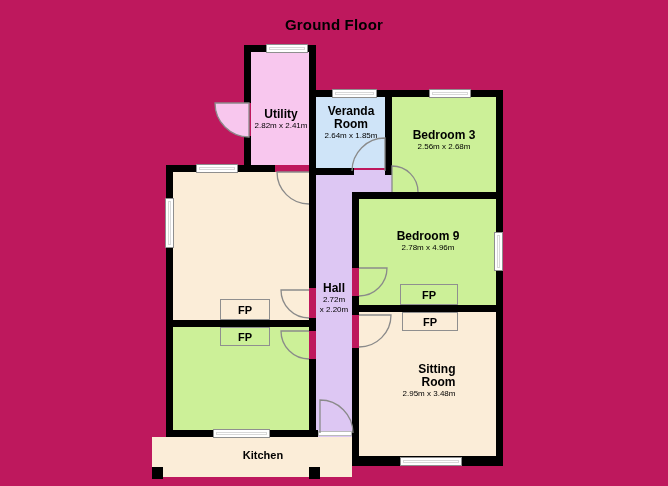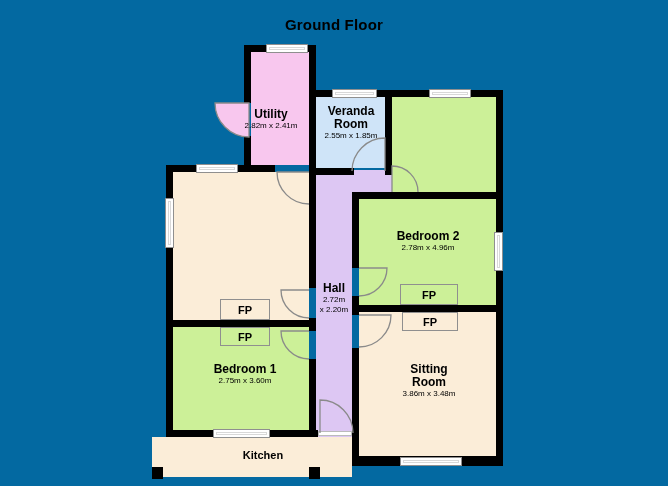--- a/index.html
+++ b/index.html
@@ -1,17 +1,17 @@
 <!DOCTYPE html>
 <html><head>
 <meta charset="utf-8">
 <style>
   html,body{margin:0;padding:0;background:#fff;}
   body{width:668px;height:486px;font-family:"Liberation Sans",sans-serif;color:#000;}
-  .canvas{position:relative;width:668px;height:486px;background:#0369a1;overflow:hidden;}
+  .canvas{position:relative;width:668px;height:486px;background:#be185d;overflow:hidden;}
   .title{position:absolute;top:16px;left:0;width:100%;text-align:center;font-weight:bold;font-size:15px;letter-spacing:.2px;}
   .room{position:absolute;}
   .wall{position:absolute;background:#000;}
   .window{position:absolute;background:#fff;border:1px solid #8f8f8f;box-sizing:border-box;}
   .window:after{content:"";position:absolute;left:2px;top:2px;right:2px;bottom:2px;border:1px solid #d8d8d8;}
   .fpbox{position:absolute;border:1px solid #8f8f8f;box-sizing:border-box;display:flex;align-items:center;justify-content:center;font-weight:bold;font-size:11px;}
   .doors{position:absolute;left:0;top:0;pointer-events:none;}
   .label{position:absolute;transform:translate(-50%,-50%);text-align:center;white-space:nowrap;}
   .rname{font-weight:bold;font-size:12px;line-height:13px;}
   .rdims{font-size:8px;line-height:10px;}
@@ -89,44 +89,44 @@
       <path d="M385,171 L385,138 A33,33 0 0 0 352,171"></path>
       <path d="M392,192 L392,166 A26,26 0 0 1 418,192"></path>
       <path d="M359,268 L387,268 A28,28 0 0 1 359,296"></path>
       <path d="M309,290 L281,290 A28,28 0 0 0 309,318"></path>
       <path d="M309,331 L281,331 A28,28 0 0 0 309,359"></path>
       <path d="M320,433 L320,400 A33,33 0 0 1 353,433"></path>
       <path d="M359,315 L391,315 A32,32 0 0 1 359,347"></path>
     </g>
   </svg>
 
-  <div class="label" style="left:271px;top:119px;">
+  <div class="label" style="left:281px;top:119px;">
     <div class="rname">Utility</div>
     <div class="rdims">2.82m x 2.41m</div>
   </div>
   <div class="label" style="left:351px;top:123px;">
     <div class="rname">Veranda</div>
     <div class="rname">Room</div>
-    <div class="rdims">2.55m x 1.85m</div>
+    <div class="rdims">2.64m x 1.85m</div>
+  </div>
+  <div class="label" style="left:444px;top:140px;">
+    <div class="rname">Bedroom 3</div>
+    <div class="rdims">2.56m x 2.68m</div>
   </div>
   <div class="label" style="left:428px;top:241px;">
-    <div class="rname">Bedroom 2</div>
+    <div class="rname">Bedroom 9</div>
     <div class="rdims">2.78m x 4.96m</div>
   </div>
   <div class="label" style="left:334px;top:298px;">
     <div class="rname">Hall</div>
     <div class="rdims">2.72m</div>
     <div class="rdims">x 2.20m</div>
   </div>
-  <div class="label" style="left:245px;top:374px;">
-    <div class="rname">Bedroom 1</div>
-    <div class="rdims">2.75m x 3.60m</div>
-  </div>
-  <div class="label" style="left:429px;top:381px;">
+  <div class="label" style="left:429px;top:381px;text-align:right;">
     <div class="rname">Sitting</div>
     <div class="rname">Room</div>
-    <div class="rdims">3.86m x 3.48m</div>
+    <div class="rdims">2.95m x 3.48m</div>
   </div>
   <div class="label" style="left:263px;top:455px;">
     <div class="rname" style="font-size:11px;">Kitchen</div>
   </div>
 
 </div>
 
 </body></html>

